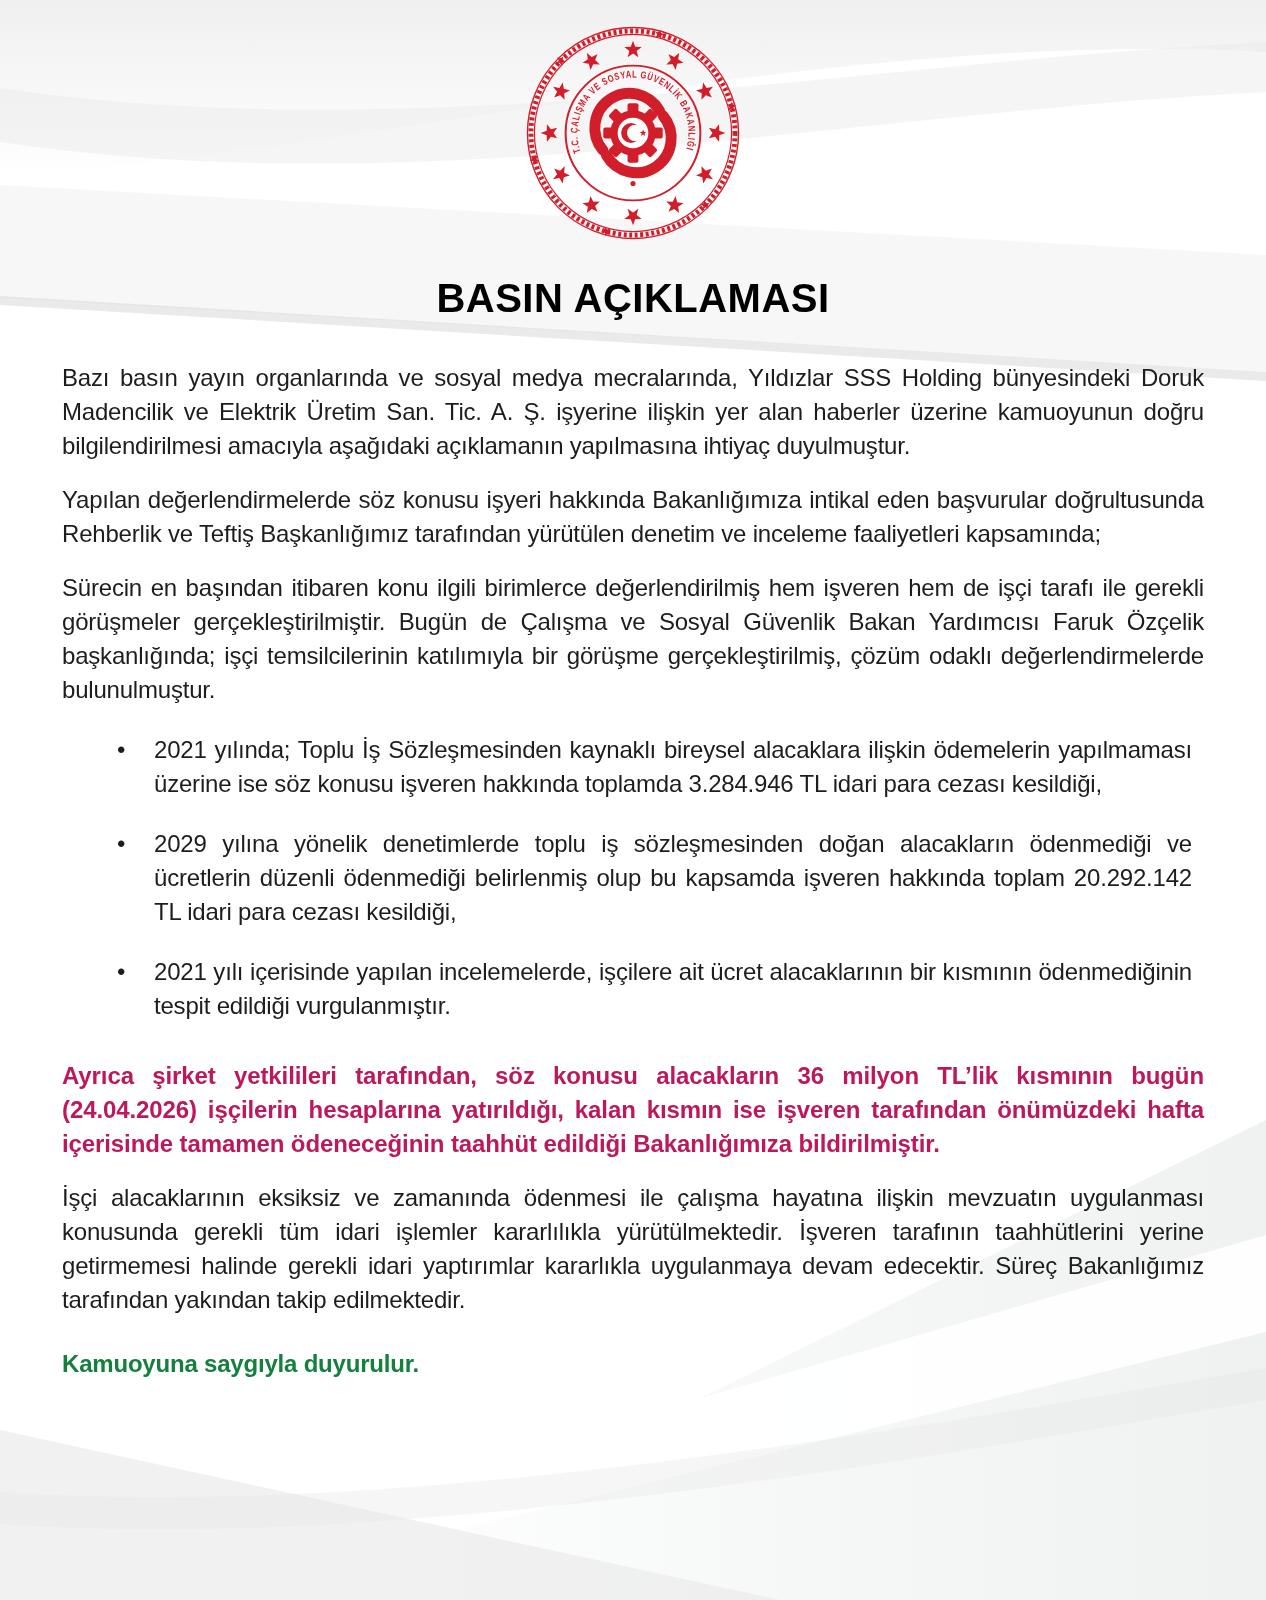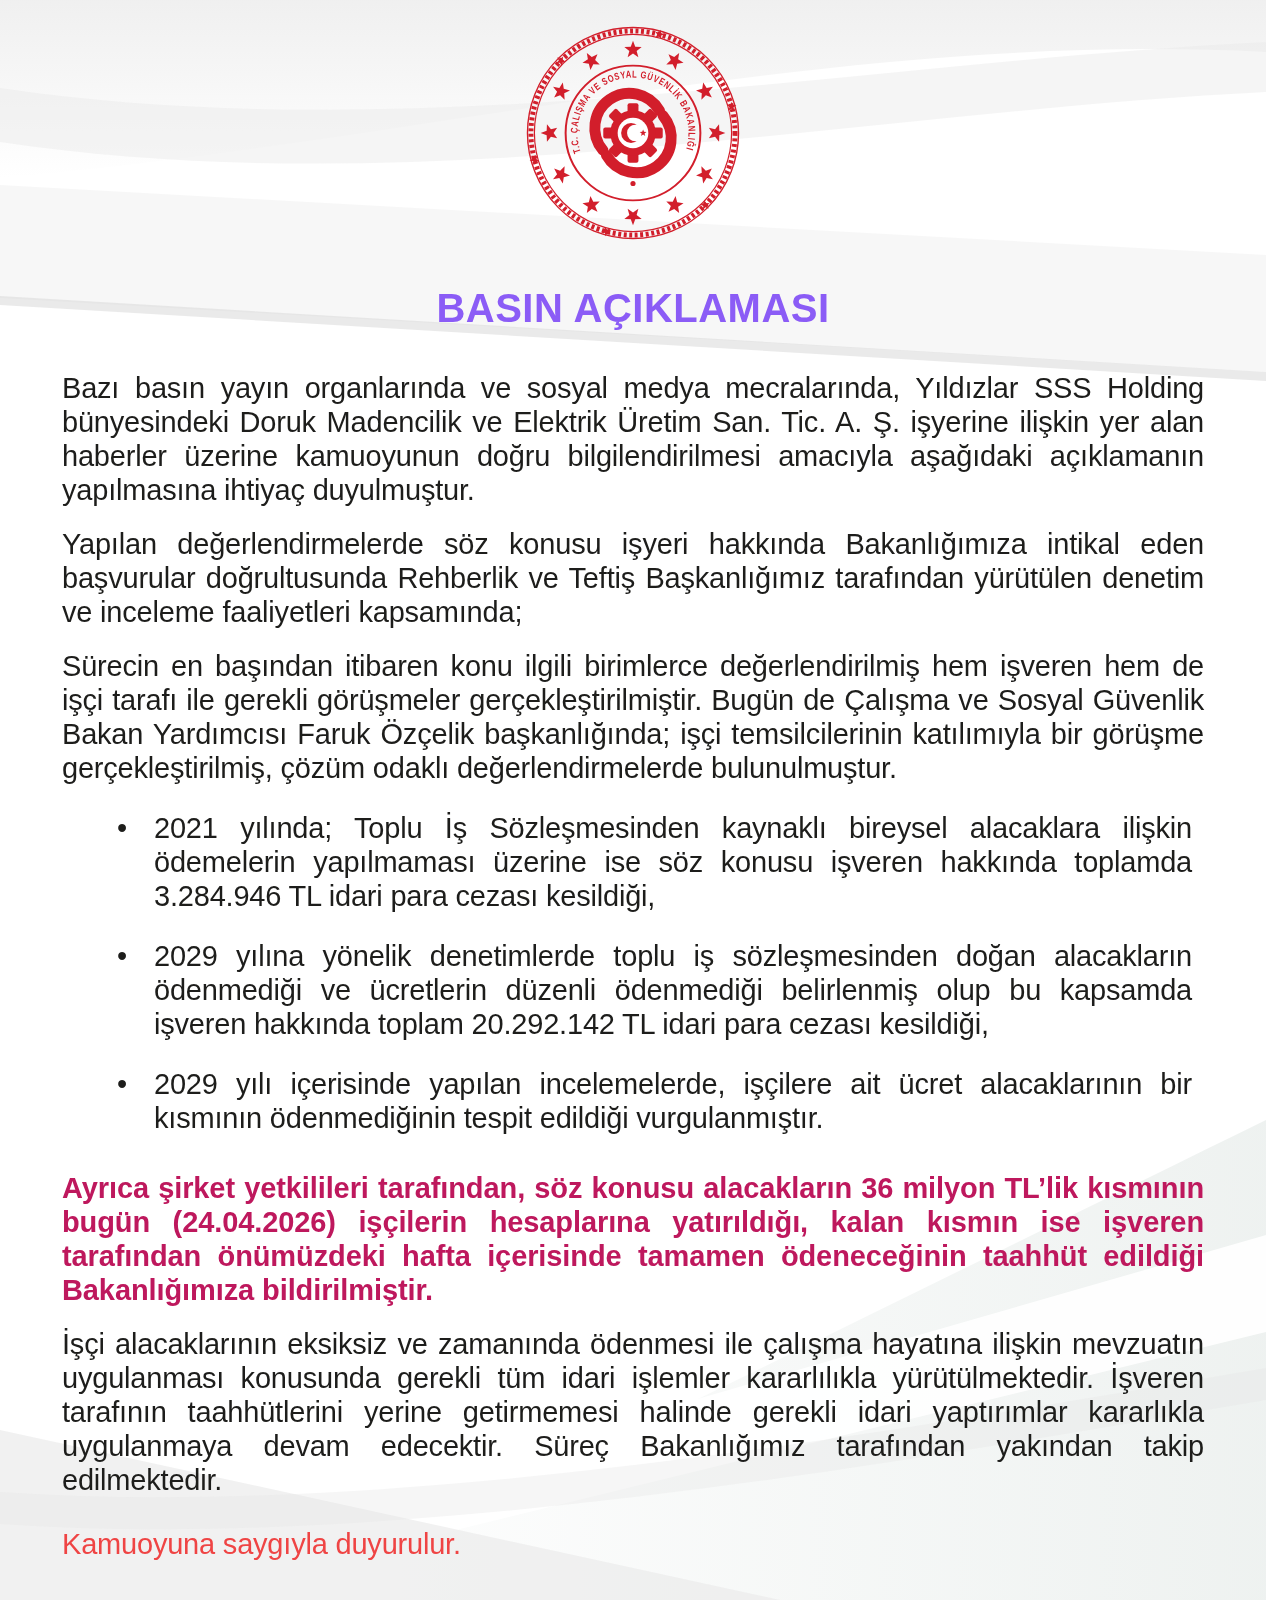--- a/index.html
+++ b/index.html
@@ -8,39 +8,39 @@
     background:#ffffff; overflow:hidden;
     font-family:"Liberation Sans", sans-serif;
     -webkit-font-smoothing:antialiased;
   }
   .bg { position:absolute; left:0; top:0; width:1266px; height:1600px; }
   .content { position:relative; z-index:1; }
 
   header { text-align:center; padding-top:24px; }
   .seal { width:218px; height:218px; display:inline-block; }
   .title {
-    margin:40px 0 0 0; font-size:40px; font-weight:700; color:#8b5cf6;
+    margin:30px 0 0 0; font-size:40px; font-weight:700; color:#000000;
     letter-spacing:0.5px;
   }
 
   main {
     margin:40px 62px 0 62px;
-    color:#1d1d1b; font-size:29px; line-height:34px;
+    color:#1d1d1b; font-size:24px; line-height:34px;
     text-align:justify; text-justify:inter-word; letter-spacing:-0.2px;
   }
   main p { margin:0 0 20px 0; }
 
   ul.bullets { list-style:none; margin:26px 0 36px 0; padding:0; }
   ul.bullets li { display:flex; padding-left:55px; padding-right:12px; margin-bottom:26px; }
   ul.bullets li:last-child { margin-bottom:0; }
   .bullet-marker { flex:0 0 37px; color:#1d1d1b; }
   .bullet-text { flex:1; text-align:justify; }
 
   .bold-par { font-weight:700; color:#be185d; letter-spacing:-0.1px; }
-  .signoff { font-weight:400; color:#ef4444; margin-top:30px; }
+  .signoff { font-weight:700; color:#15803d; margin-top:30px; }
 </style>
 </head>
 <body>
 
 <div class="page">
 
   <svg class="bg" viewBox="0 0 1266 1600" preserveAspectRatio="none" aria-hidden="true">
     <defs>
       <linearGradient id="gA" x1="0" y1="0" x2="0" y2="1">
         <stop offset="0" stop-color="#ededed"></stop>
@@ -141,21 +141,21 @@
         <li>
           <span class="bullet-marker">•</span>
           <span class="bullet-text">2021 yılında; Toplu İş Sözleşmesinden kaynaklı bireysel alacaklara ilişkin ödemelerin yapılmaması üzerine ise söz konusu işveren hakkında toplamda 3.284.946 TL idari para cezası kesildiği,</span>
         </li>
         <li>
           <span class="bullet-marker">•</span>
           <span class="bullet-text">2029 yılına yönelik denetimlerde toplu iş sözleşmesinden doğan alacakların ödenmediği ve ücretlerin düzenli ödenmediği belirlenmiş olup bu kapsamda işveren hakkında toplam 20.292.142 TL idari para cezası kesildiği,</span>
         </li>
         <li>
           <span class="bullet-marker">•</span>
-          <span class="bullet-text">2029 yılı içerisinde yapılan incelemelerde, işçilere ait ücret alacaklarının bir kısmının ödenmediğinin tespit edildiği vurgulanmıştır.</span>
+          <span class="bullet-text">2021 yılı içerisinde yapılan incelemelerde, işçilere ait ücret alacaklarının bir kısmının ödenmediğinin tespit edildiği vurgulanmıştır.</span>
         </li>
       </ul>
 
       <p class="bold-par">Ayrıca şirket yetkilileri tarafından, söz konusu alacakların 36 milyon TL’lik kısmının bugün (24.04.2026) işçilerin hesaplarına yatırıldığı, kalan kısmın ise işveren tarafından önümüzdeki hafta içerisinde tamamen ödeneceğinin taahhüt edildiği Bakanlığımıza bildirilmiştir.</p>
       <p>İşçi alacaklarının eksiksiz ve zamanında ödenmesi ile çalışma hayatına ilişkin mevzuatın uygulanması konusunda gerekli tüm idari işlemler kararlılıkla yürütülmektedir. İşveren tarafının taahhütlerini yerine getirmemesi halinde gerekli idari yaptırımlar kararlıkla uygulanmaya devam edecektir. Süreç Bakanlığımız tarafından yakından takip edilmektedir.</p>
       <p class="signoff">Kamuoyuna saygıyla duyurulur.</p>
     </main>
   </div>
 </div>
 

